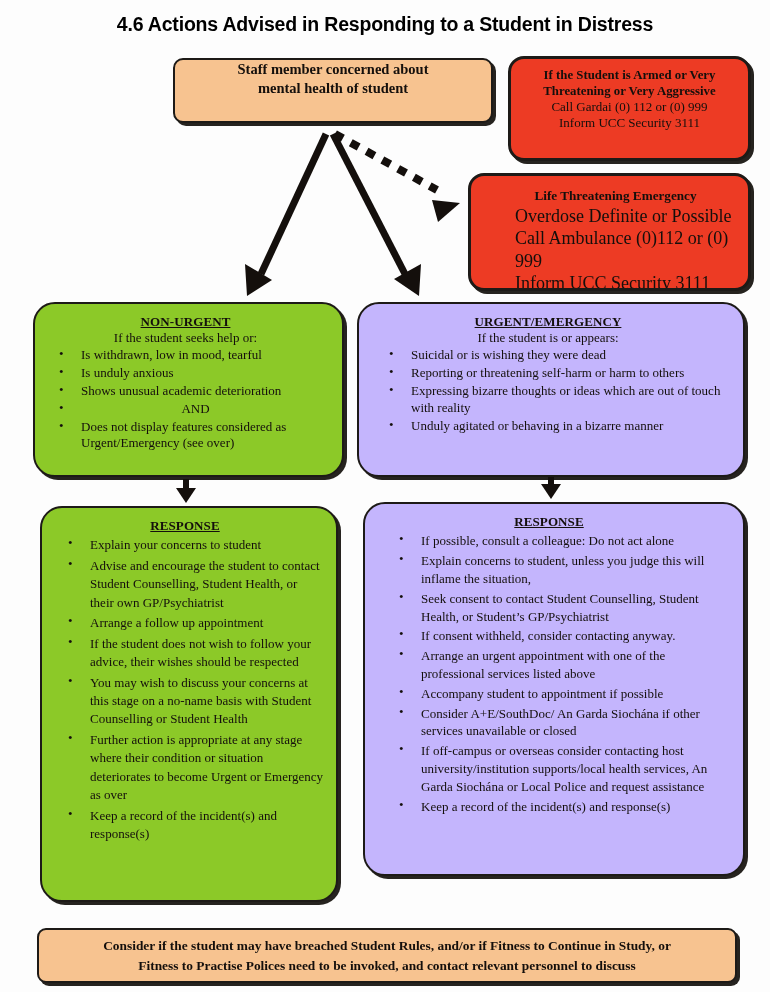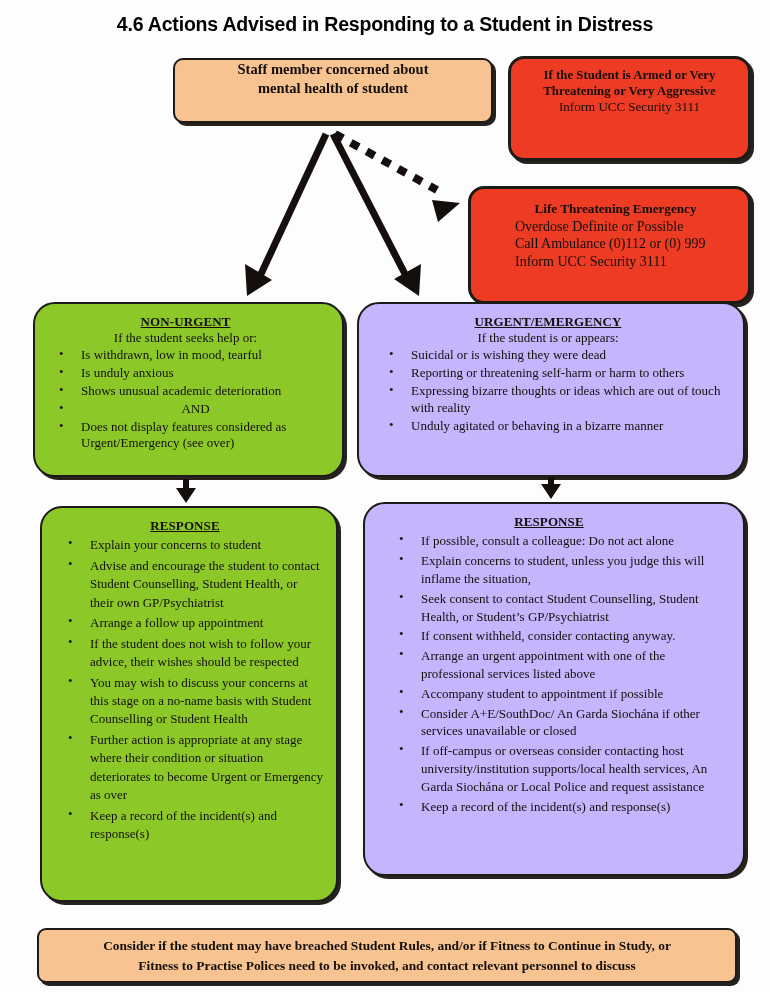--- a/index.html
+++ b/index.html
@@ -106,25 +106,25 @@
   }
 
   #box-armed {
     left: 508px; top: 56px; width: 243px; height: 105px;
     padding: 8px 8px 0 8px;
   }
   #box-armed .hdr { font-size: 12.8px; }
   #box-armed .sub { font-size: 13px; }
 
   #box-life {
-    left: 468px; top: 186px; width: 283px; height: 118px;
+    left: 468px; top: 173px; width: 283px; height: 118px;
     padding: 12px 10px 0 44px;
   }
   #box-life .hdr { font-size: 13.2px; text-align: center; margin-right: 22px; }
-  #box-life .ln { font-size: 14px; line-height: 1.25; text-align: left; }
+  #box-life .ln { font-size: 18px; line-height: 1.25; text-align: left; }
 
   #box-nonurgent {
     left: 33px; top: 302px; width: 311px; height: 175px;
     padding: 10px 6px 0 0;
   }
   #box-urgent {
     left: 357px; top: 302px; width: 388px; height: 175px;
     padding: 10px 6px 0 0;
   }
   #box-urgent ul.bl { padding-left: 52px; }
@@ -178,20 +178,21 @@
       <div>Staff member concerned about</div>
       <div>mental health of student</div>
     </div>
   </div>
 
   <div class="box red" id="box-armed">
     <div class="hdr">
       <div>If the Student is Armed or Very</div>
       <div>Threatening or Very Aggressive</div>
     </div>
+    <div class="sub">Call Gardai (0) 112 or (0) 999</div>
     <div class="sub">Inform UCC Security 3111</div>
   </div>
 
   <div class="box red" id="box-life">
     <div class="hdr">Life Threatening Emergency</div>
     <div class="ln">Overdose Definite or Possible</div>
     <div class="ln">Call Ambulance (0)112 or (0) 999</div>
     <div class="ln">Inform UCC Security 3111</div>
   </div>
 

